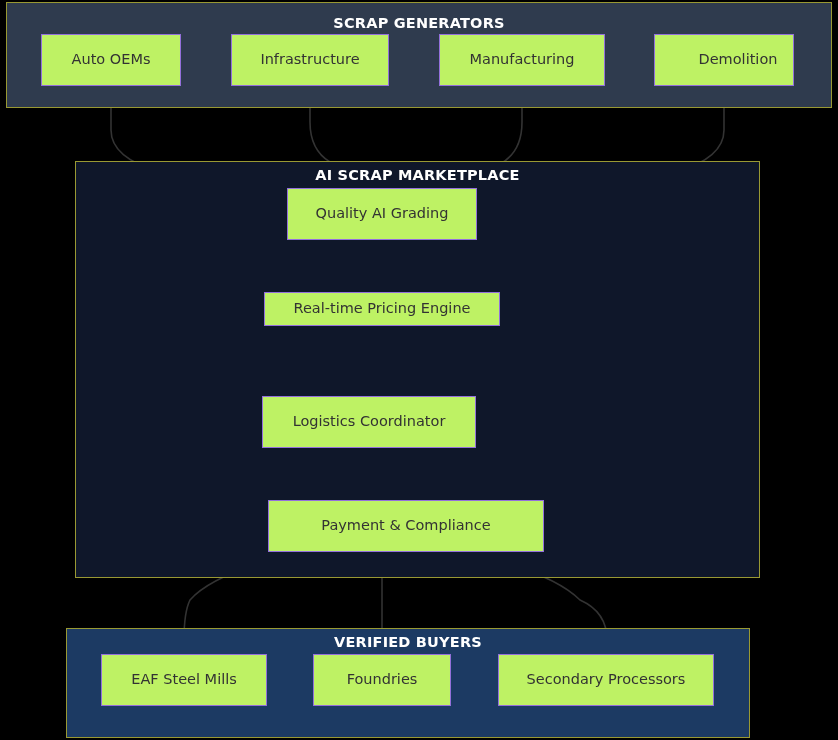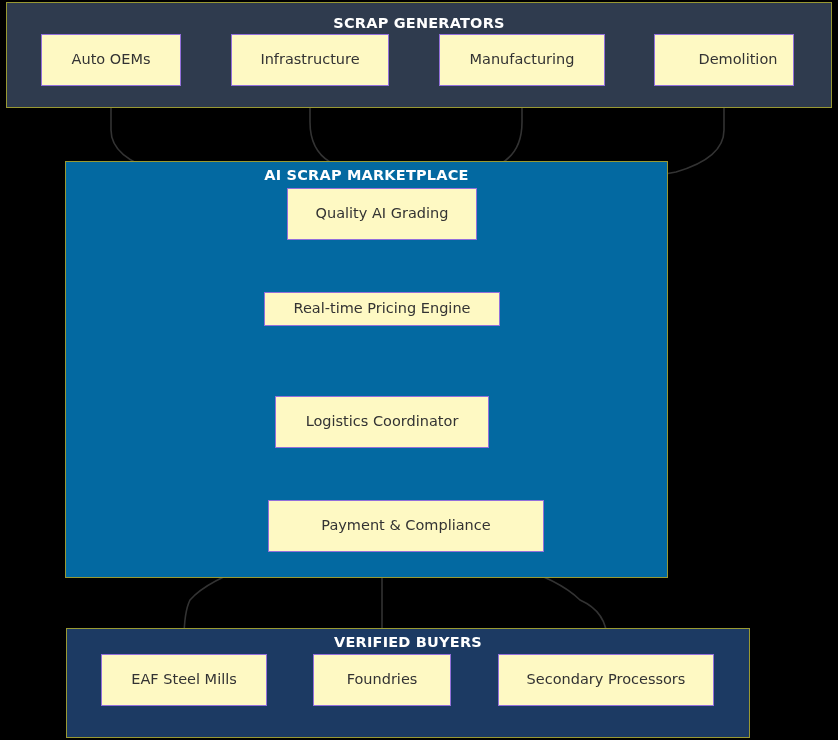--- a/index.html
+++ b/index.html
@@ -27,21 +27,21 @@
     text-align: center;
     color: #ffffff;
     font-size: 14.5px;
     font-weight: 600;
     letter-spacing: 0.2px;
     white-space: nowrap;
   }
   .node {
     position: absolute;
     box-sizing: border-box;
-    background: #fef9c3;
+    background: #bef264;
     border: 1.6px solid #9370db;
     display: flex;
     align-items: center;
     justify-content: center;
     color: #333333;
     font-size: 14.5px;
     text-align: center;
     line-height: 1.2;
   }
   #edges {
@@ -108,30 +108,30 @@
   <div class="node" style="left:231px; top:34px; width:158px; height:52px;">
     <span>Infrastructure</span>
   </div>
   <div class="node" style="left:439px; top:34px; width:166px; height:52px;">
     <span>Manufacturing</span>
   </div>
   <div class="node" style="left:654px; top:34px; width:140px; height:52px;padding-left:28px;">
     <span>Demolition</span>
   </div>
 
-  <div class="subgraph" style="left:65px; top:161px; width:603px; height:417px; background:#0369a1;">
+  <div class="subgraph" style="left:75px; top:161px; width:685px; height:417px; background:#0f172a;">
     <div class="subgraph-title" style="top:5px;">AI SCRAP MARKETPLACE</div>
   </div>
   <div class="node" style="left:287px; top:188px; width:190px; height:52px;">
     <span>Quality AI Grading</span>
   </div>
   <div class="node" style="left:264px; top:292px; width:236px; height:34px;">
     <span>Real-time Pricing Engine</span>
   </div>
-  <div class="node" style="left:275px; top:396px; width:214px; height:52px;">
+  <div class="node" style="left:262px; top:396px; width:214px; height:52px;">
     <span>Logistics Coordinator</span>
   </div>
   <div class="node" style="left:268px; top:500px; width:276px; height:52px;">
     <span>Payment &amp; Compliance</span>
   </div>
 
   <div class="subgraph" style="left:66px; top:628px; width:684px; height:110px; background:#1c3a63;">
     <div class="subgraph-title" style="top:5px;">VERIFIED BUYERS</div>
   </div>
   <div class="node" style="left:101px; top:654px; width:166px; height:52px;text-align:center;">

